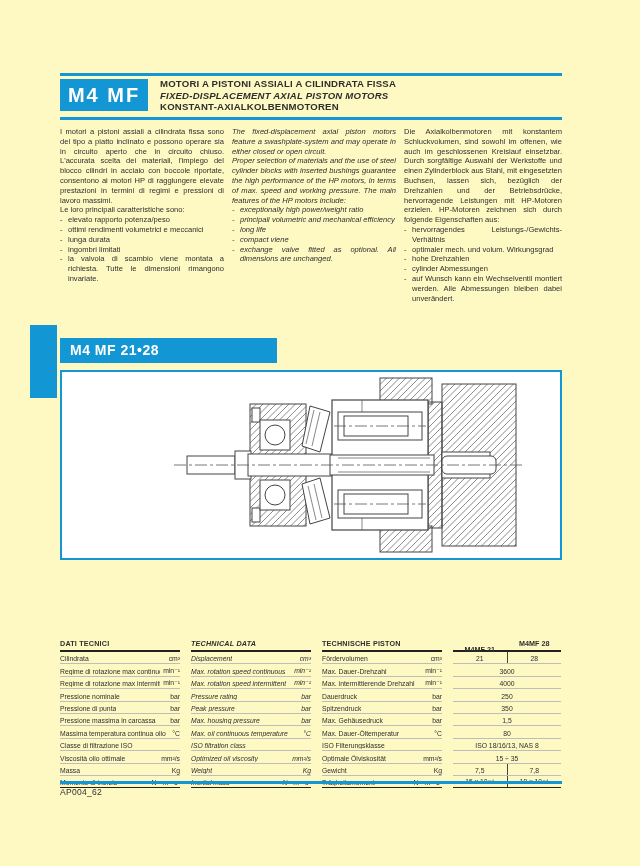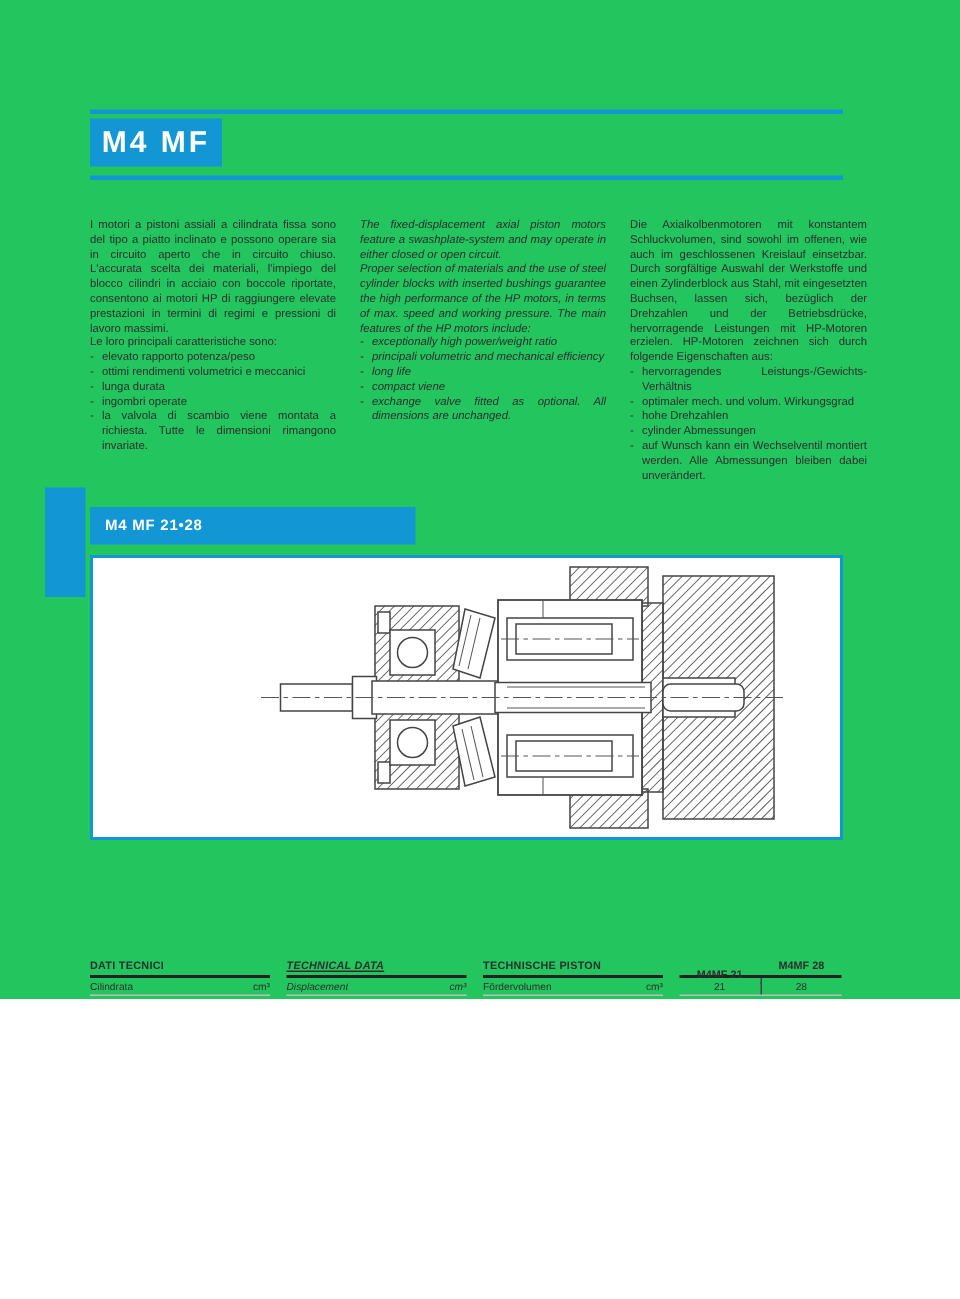--- a/index.html
+++ b/index.html
@@ -1,55 +1,55 @@
 <!DOCTYPE html>
 <html style="--accent: #1396d4;"><head>
 <meta charset="utf-8">
 <style>
   :root{ --accent:#1396d4; --ink:#2e2e2e; --rulegray:#bdbdbd; }
   *{ margin:0; padding:0; box-sizing:border-box; }
   html,body{ background:#ffffff; }
   body{ font-family:"Liberation Sans","DejaVu Sans",sans-serif; color:var(--ink); }
-  .page{ position:relative; width:640px; height:666px; background:#22c55e; overflow:hidden; }
+  .page{ position:relative; width:640px; height:866px; background:#fef9c3; overflow:hidden; }
 
   .rule{ position:absolute; left:60px; width:502px; height:3px; background:var(--accent); }
   .rule.top{ top:73px; }
   .rule.mid{ top:117px; }
   .rule.foot{ top:781px; }
 
   .badge{ position:absolute; left:60px; top:79px; width:88px; height:32px;
           background:var(--accent); color:#fff; font-weight:bold; font-size:20px;
           letter-spacing:2px; display:flex; align-items:center; justify-content:center; }
 
   .titles{ position:absolute; left:160px; top:78px; width:402px; }
   .titles .tl{ font-size:9.6px; font-weight:bold; line-height:11.6px; letter-spacing:0.2px; }
   .titles .en{ font-style:italic; }
 
-  .intro{ position:absolute; left:60px; top:145px; width:502px;
-          display:grid; grid-template-columns:164px 164px 158px; column-gap:8px;gap:16px; }
+  .intro{ position:absolute; left:60px; top:127px; width:502px;
+          display:grid; grid-template-columns:164px 164px 158px; column-gap:8px; }
   .intro .col{ font-size:7.55px; line-height:9.8px; text-align:justify; }
   .intro .col.en{ font-style:italic; }
   .intro p{ white-space:pre-line; }
   .bullet{ display:flex; }
   .bullet .dash{ width:8px; flex:0 0 8px; }
   .bullet .btxt{ flex:1; text-align:justify; }
 
   .side-tab{ position:absolute; left:30px; top:325px; width:27px; height:73px; background:var(--accent); }
   .banner{ position:absolute; left:60px; top:338px; width:217px; height:25px; background:var(--accent);
-           color:#fff; font-weight:bold; font-size:10px; line-height:25px; padding-left:10px; letter-spacing:0.5px; }
+           color:#fff; font-weight:bold; font-size:14px; line-height:25px; padding-left:10px; letter-spacing:0.5px; }
 
   .drawing-box{ position:absolute; left:60px; top:370px; width:502px; height:190px;
                 border:2px solid var(--accent); background:#fff; }
   .drawing-box svg{ display:block; width:498px; height:186px; }
 
   .spec{ position:absolute; left:60px; top:638px; width:502px;
          display:grid; grid-template-columns:120px 120px 120px 108px; column-gap:11px; font-size:6.8px;text-align:center; }
   .spec .colhead{ height:14px; font-weight:bold; font-size:7.2px; display:flex; align-items:flex-end;
                   padding-bottom:2px; border-bottom:2px solid #222; letter-spacing:0.2px; }
-  .spec .colhead.en{ font-style:italic;text-decoration:underline; }
+  .spec .colhead.en{ font-style:italic; }
   .trow{ height:12.4px; display:flex; justify-content:space-between; align-items:flex-end;
          border-bottom:1px solid var(--rulegray); padding-bottom:1px; }
   .trow.last{ border-bottom:1.5px solid #222; }
   .trow .lbl{ white-space:nowrap; overflow:hidden; }
   .trow .unit{ white-space:nowrap; padding-left:3px; }
   .vhead{ height:14px; display:flex; border-bottom:2px solid #222; font-weight:bold; font-size:7.2px; }
   .vhead .vh{ flex:1; display:flex; align-items:flex-end; justify-content:center; padding-bottom:2px; }
   .vhead .vh.first{ border-right:1px solid #444;margin-top:16px; }
   .vrow{ height:12.4px; display:flex; border-bottom:1px solid var(--rulegray); }
   .vrow.last{ border-bottom:1.5px solid #222; }
@@ -59,20 +59,25 @@
 
   .page-code{ position:absolute; left:60px; top:787px; font-size:8.5px; font-weight:normal; letter-spacing:0.3px; }
 </style>
 </head>
 <body>
 
 <div class="page">
 
   <div class="rule top"></div>
   <div class="badge">M4 MF</div>
+  <div class="titles">
+    <div class="tl it">MOTORI A PISTONI ASSIALI A CILINDRATA FISSA</div>
+    <div class="tl en">FIXED-DISPLACEMENT AXIAL PISTON MOTORS</div>
+    <div class="tl de">KONSTANT-AXIALKOLBENMOTOREN</div>
+  </div>
   <div class="rule mid"></div>
 
   <div class="intro">
     <div class="col it">
       <p>I motori a pistoni assiali a cilindrata fissa sono del tipo a piatto inclinato e possono operare sia in circuito aperto che in circuito chiuso. L'accurata scelta dei materiali, l'impiego del blocco cilindri in acciaio con boccole riportate, consentono ai motori HP di raggiungere elevate prestazioni in termini di regimi e pressioni di lavoro massimi.
 Le loro principali caratteristiche sono:</p>
       <div>
           <div class="bullet">
             <span class="dash">-</span>
             <span class="btxt">elevato rapporto potenza/peso</span>
@@ -80,21 +85,21 @@
           <div class="bullet">
             <span class="dash">-</span>
             <span class="btxt">ottimi rendimenti volumetrici e meccanici</span>
           </div>
           <div class="bullet">
             <span class="dash">-</span>
             <span class="btxt">lunga durata</span>
           </div>
           <div class="bullet">
             <span class="dash">-</span>
-            <span class="btxt">ingombri operate</span>
+            <span class="btxt">ingombri limitati</span>
           </div>
           <div class="bullet">
             <span class="dash">-</span>
             <span class="btxt">la valvola di scambio viene montata a richiesta. Tutte le dimensioni rimangono invariate.</span>
           </div>
         </div>
     </div>
     <div class="col en">
       <p>The fixed-displacement axial piston motors feature a swashplate-system and may operate in either closed or open circuit.
 Proper selection of materials and the use of steel cylinder blocks with inserted bushings guarantee the high performance of the HP motors, in terms of max. speed and working pressure. The main features of the HP motors include:</p>

